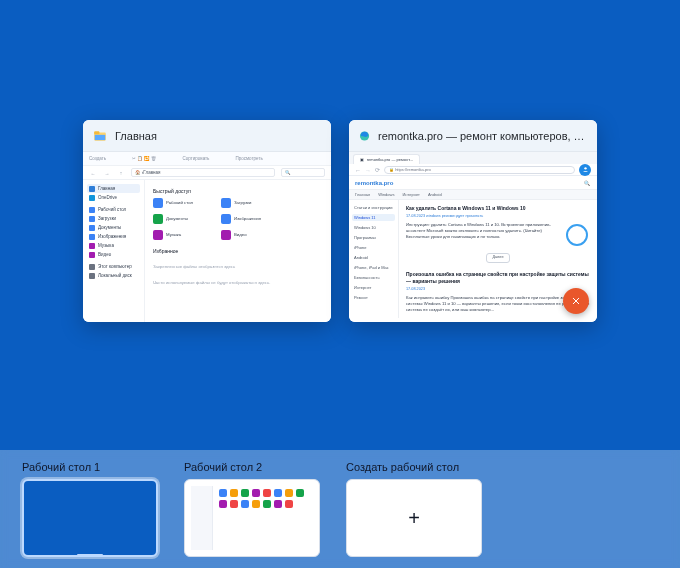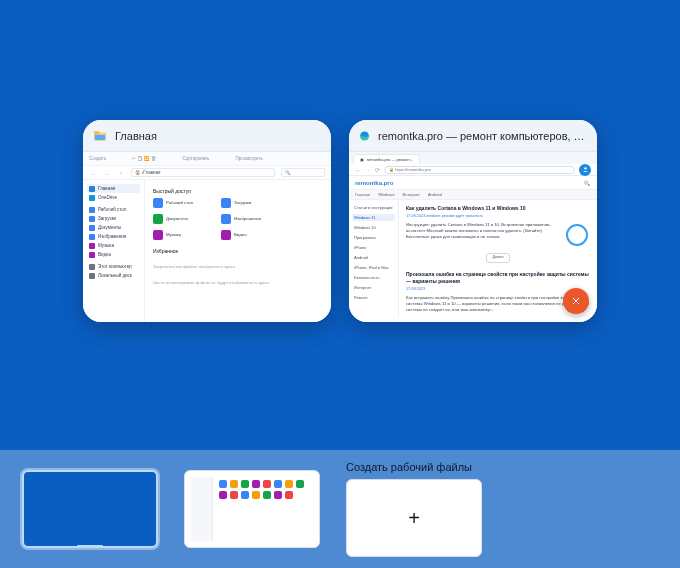--- a/index.html
+++ b/index.html
@@ -3,21 +3,21 @@
 <meta charset="utf-8">
 <style>
   * { box-sizing: border-box; margin: 0; padding: 0; }
   html, body { width: 680px; height: 568px; overflow: hidden; font-family: "Segoe UI", Arial, sans-serif; }
   body { background: #0a5dc1; position: relative; }
 
   .task-area { position: absolute; top: 120px; left: 0; right: 0; display: flex; justify-content: center; gap: 18px; }
 
   .window-thumb {
     width: 248px;
-    border-radius: 18px;
+    border-radius: 6px;
     background: #fff;
     overflow: hidden;
     box-shadow: 0 6px 22px rgba(0,0,0,0.25);
     position: relative;
   }
   .win-titlebar {
     height: 32px;
     display: flex;
     align-items: center;
     padding: 0 10px;
@@ -266,23 +266,25 @@
       <svg viewBox="0 0 24 24">
           <path d="M6 6l12 12M18 6L6 18" fill="none"></path>
         </svg>
     </div>
   </div>
 
 </div>
 
 <div class="vd-strip">
   <div class="vd vd1">
+    <div class="vd-label">Рабочий стол 1</div>
     <div class="vd-thumb"></div>
   </div>
   <div class="vd vd2">
+    <div class="vd-label">Рабочий стол 2</div>
     <div class="vd-thumb">
       <div class="vd2-inner">
         <div class="vd2-side"></div>
         <div class="vd2-main">
           <i style="background:#3b82f6"></i>
             <i style="background:#f59e0b"></i>
             <i style="background:#15a34a"></i>
             <i style="background:#a21caf"></i>
             <i style="background:#ef4444"></i>
           <i style="background:#3b82f6"></i>
@@ -293,18 +295,18 @@
           <i style="background:#3b82f6"></i>
             <i style="background:#f59e0b"></i>
             <i style="background:#15a34a"></i>
             <i style="background:#a21caf"></i>
             <i style="background:#ef4444"></i>
         </div>
       </div>
     </div>
   </div>
   <div class="vd vd3">
-    <div class="vd-label">Создать рабочий файлы</div>
+    <div class="vd-label">Создать рабочий стол</div>
     <div class="vd-thumb">
         <span class="plus">+</span>
       </div>
   </div>
 </div>
 
 </body></html>

